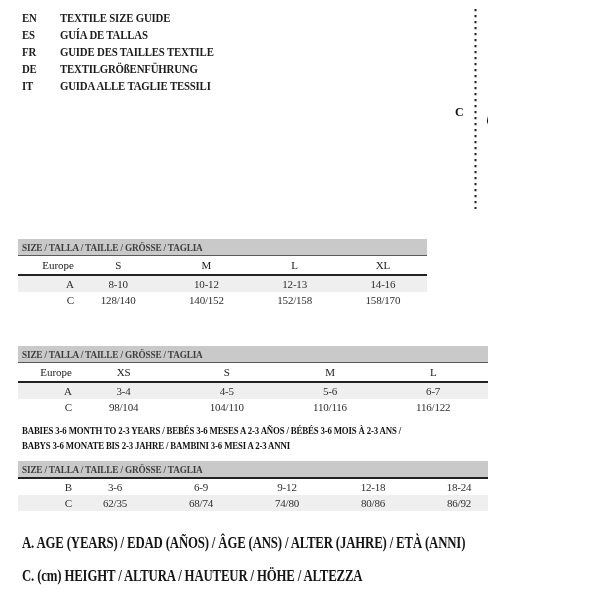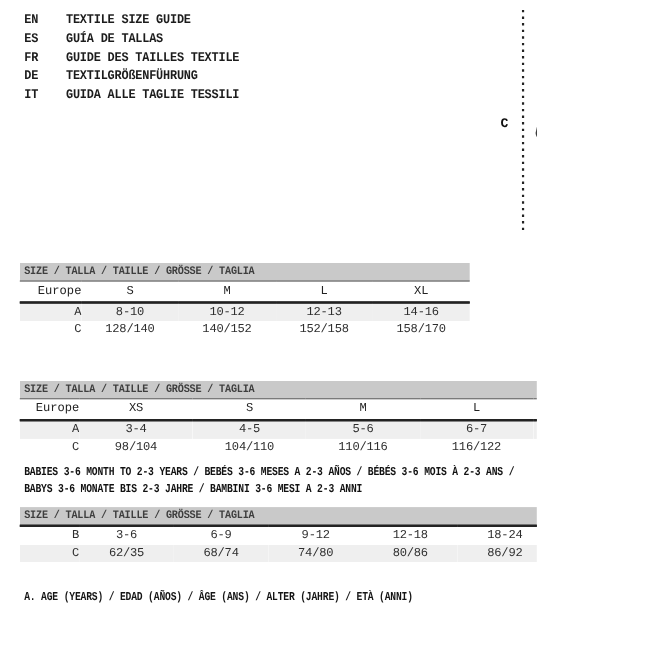--- a/index.html
+++ b/index.html
@@ -1,18 +1,18 @@
 <!DOCTYPE html>
 <html style="--page-bg: #ffffff; --text-color: #1c1c1c; --bar-bg: #c9c9c9; --alt-row-bg: #efefef; --silhouette: #0d0d0d;"><head>
 <meta charset="utf-8">
 <style>
   html,body{margin:0;padding:0;background:#fff;}
   #page{
     position:relative;width:488px;height:600px;background:var(--page-bg,#fff);
-    font-family:Liberation Mono, monospace;
+    font-family:Liberation Serif, serif;
     color:var(--text-color,#1c1c1c);overflow:hidden;border-radius:15px;
   }
   .abs{position:absolute;}
   
   .cx{display:inline-block;transform:scaleX(.85);transform-origin:0 50%;white-space:nowrap;letter-spacing:-.2px;}
   
   .lang-row{position:absolute;left:22px;height:17px;line-height:17px;font-size:12px;font-weight:700;}
   .lang-row .code{position:absolute;left:0;top:0;}
   .lang-row .label{position:absolute;left:38px;top:0;}
   .lang-row .cx{transform:scaleX(.9);}
@@ -29,21 +29,21 @@
     border-bottom:1.5px solid #5a5a5a;padding-left:4px;
   }
   tr.bar th .cx{transform:scaleX(.88);}
   tr.bar.heavy th{border-bottom:2px solid #222;}
   tr.euro td{height:18px;color:#222;border-bottom:2px solid #222;}
   table.sizes tbody td{height:16px;color:#2e2e2e;}
   td.lbl{text-align:right;padding-left:5px;}
   td.val,tr.euro td.val{text-align:center;letter-spacing:-.2px;}
   tr.shade td{background:var(--alt-row-bg,#efefef);}
   
-  .foot{position:absolute;left:22px;font-size:11px;font-weight:700;color:#151515;line-height:16.5px;}
+  .foot{position:absolute;left:22px;font-size:16px;font-weight:700;color:#151515;line-height:16.5px;}
   .foot .cx{transform:scaleX(.8);}
   
   #c-label{position:absolute;left:455px;top:105px;font-size:12px;font-weight:700;color:#111;}
   #baby-svg{position:absolute;left:473px;top:3px;}
 </style>
 </head>
 <body>
 
 <div id="page">
 
@@ -205,14 +205,15 @@
         <td class="val">68/74</td>
         <td class="val">74/80</td>
         <td class="val">80/86</td>
         <td class="val">86/92</td>
         <td class="val">92/98</td>
       </tr>
     </tbody>
   </table>
 
   <div class="foot" style="top:535px"><span class="cx">A. AGE (YEARS) / EDAD (AÑOS) / ÂGE (ANS) / ALTER (JAHRE) / ETÀ (ANNI)</span></div>
+  <div class="foot" style="top:568px"><span class="cx">C. (cm) HEIGHT / ALTURA / HAUTEUR / HÖHE / ALTEZZA</span></div>
 
 </div>
 
 </body></html>

